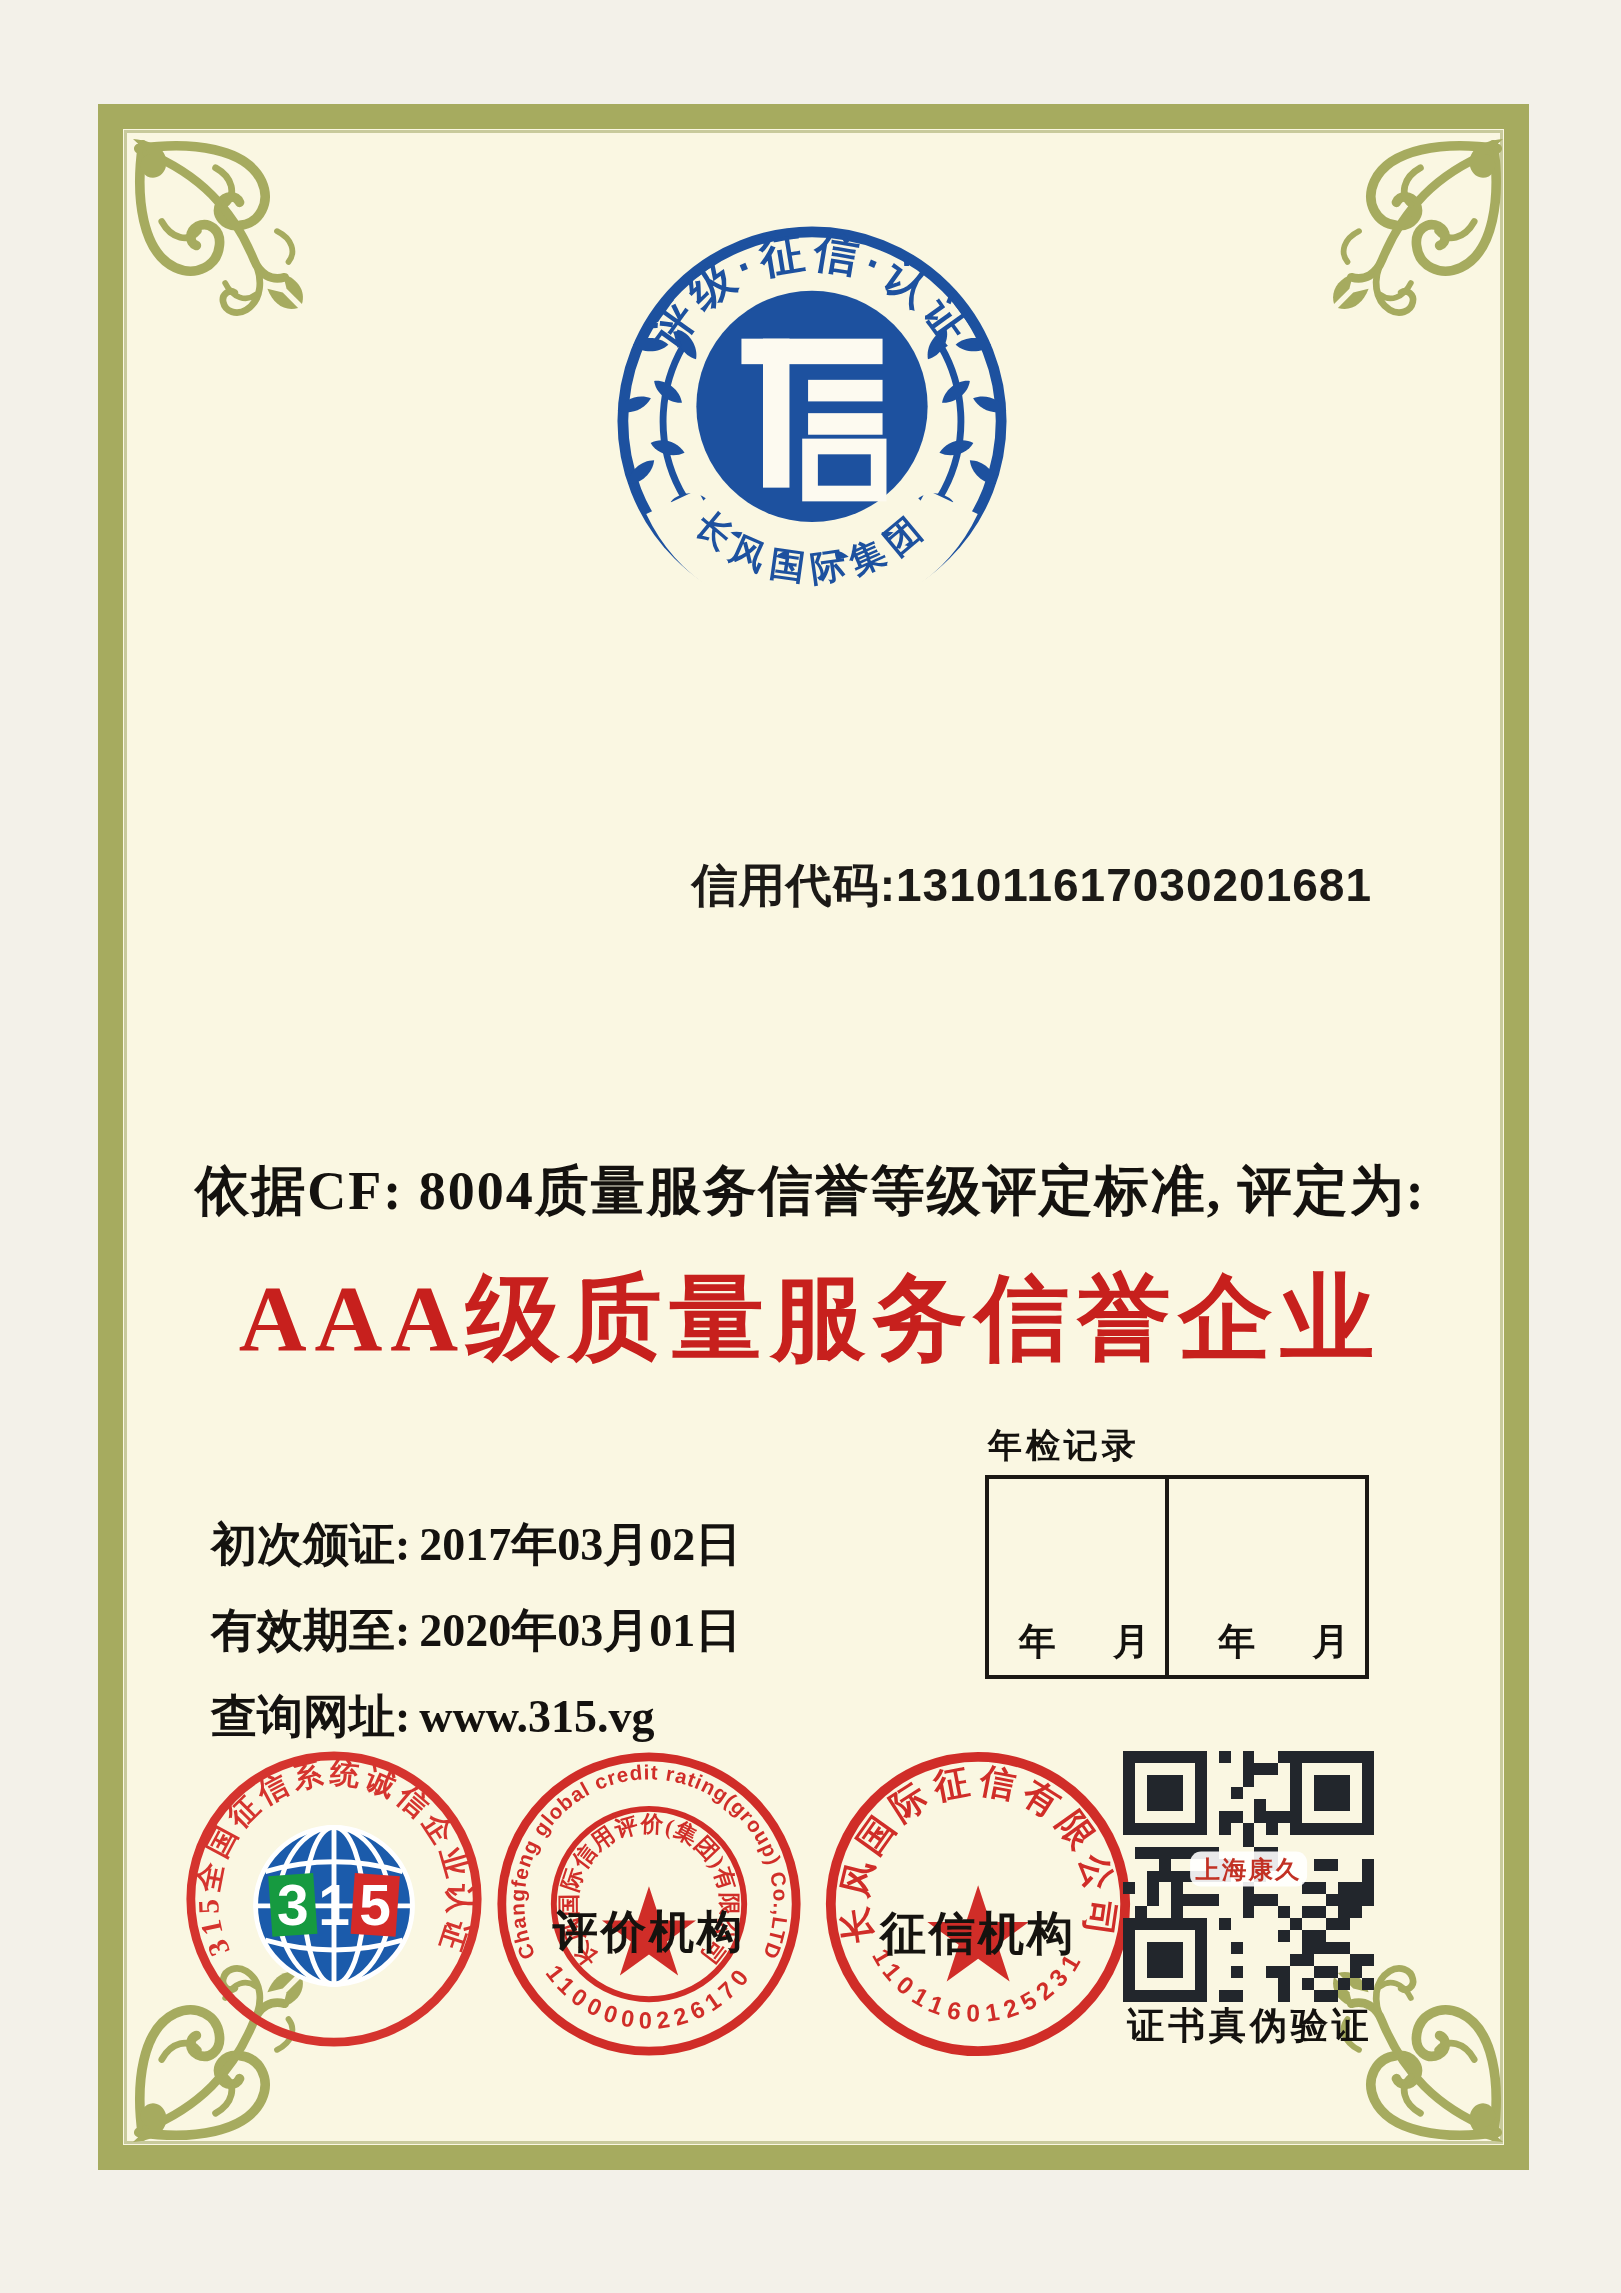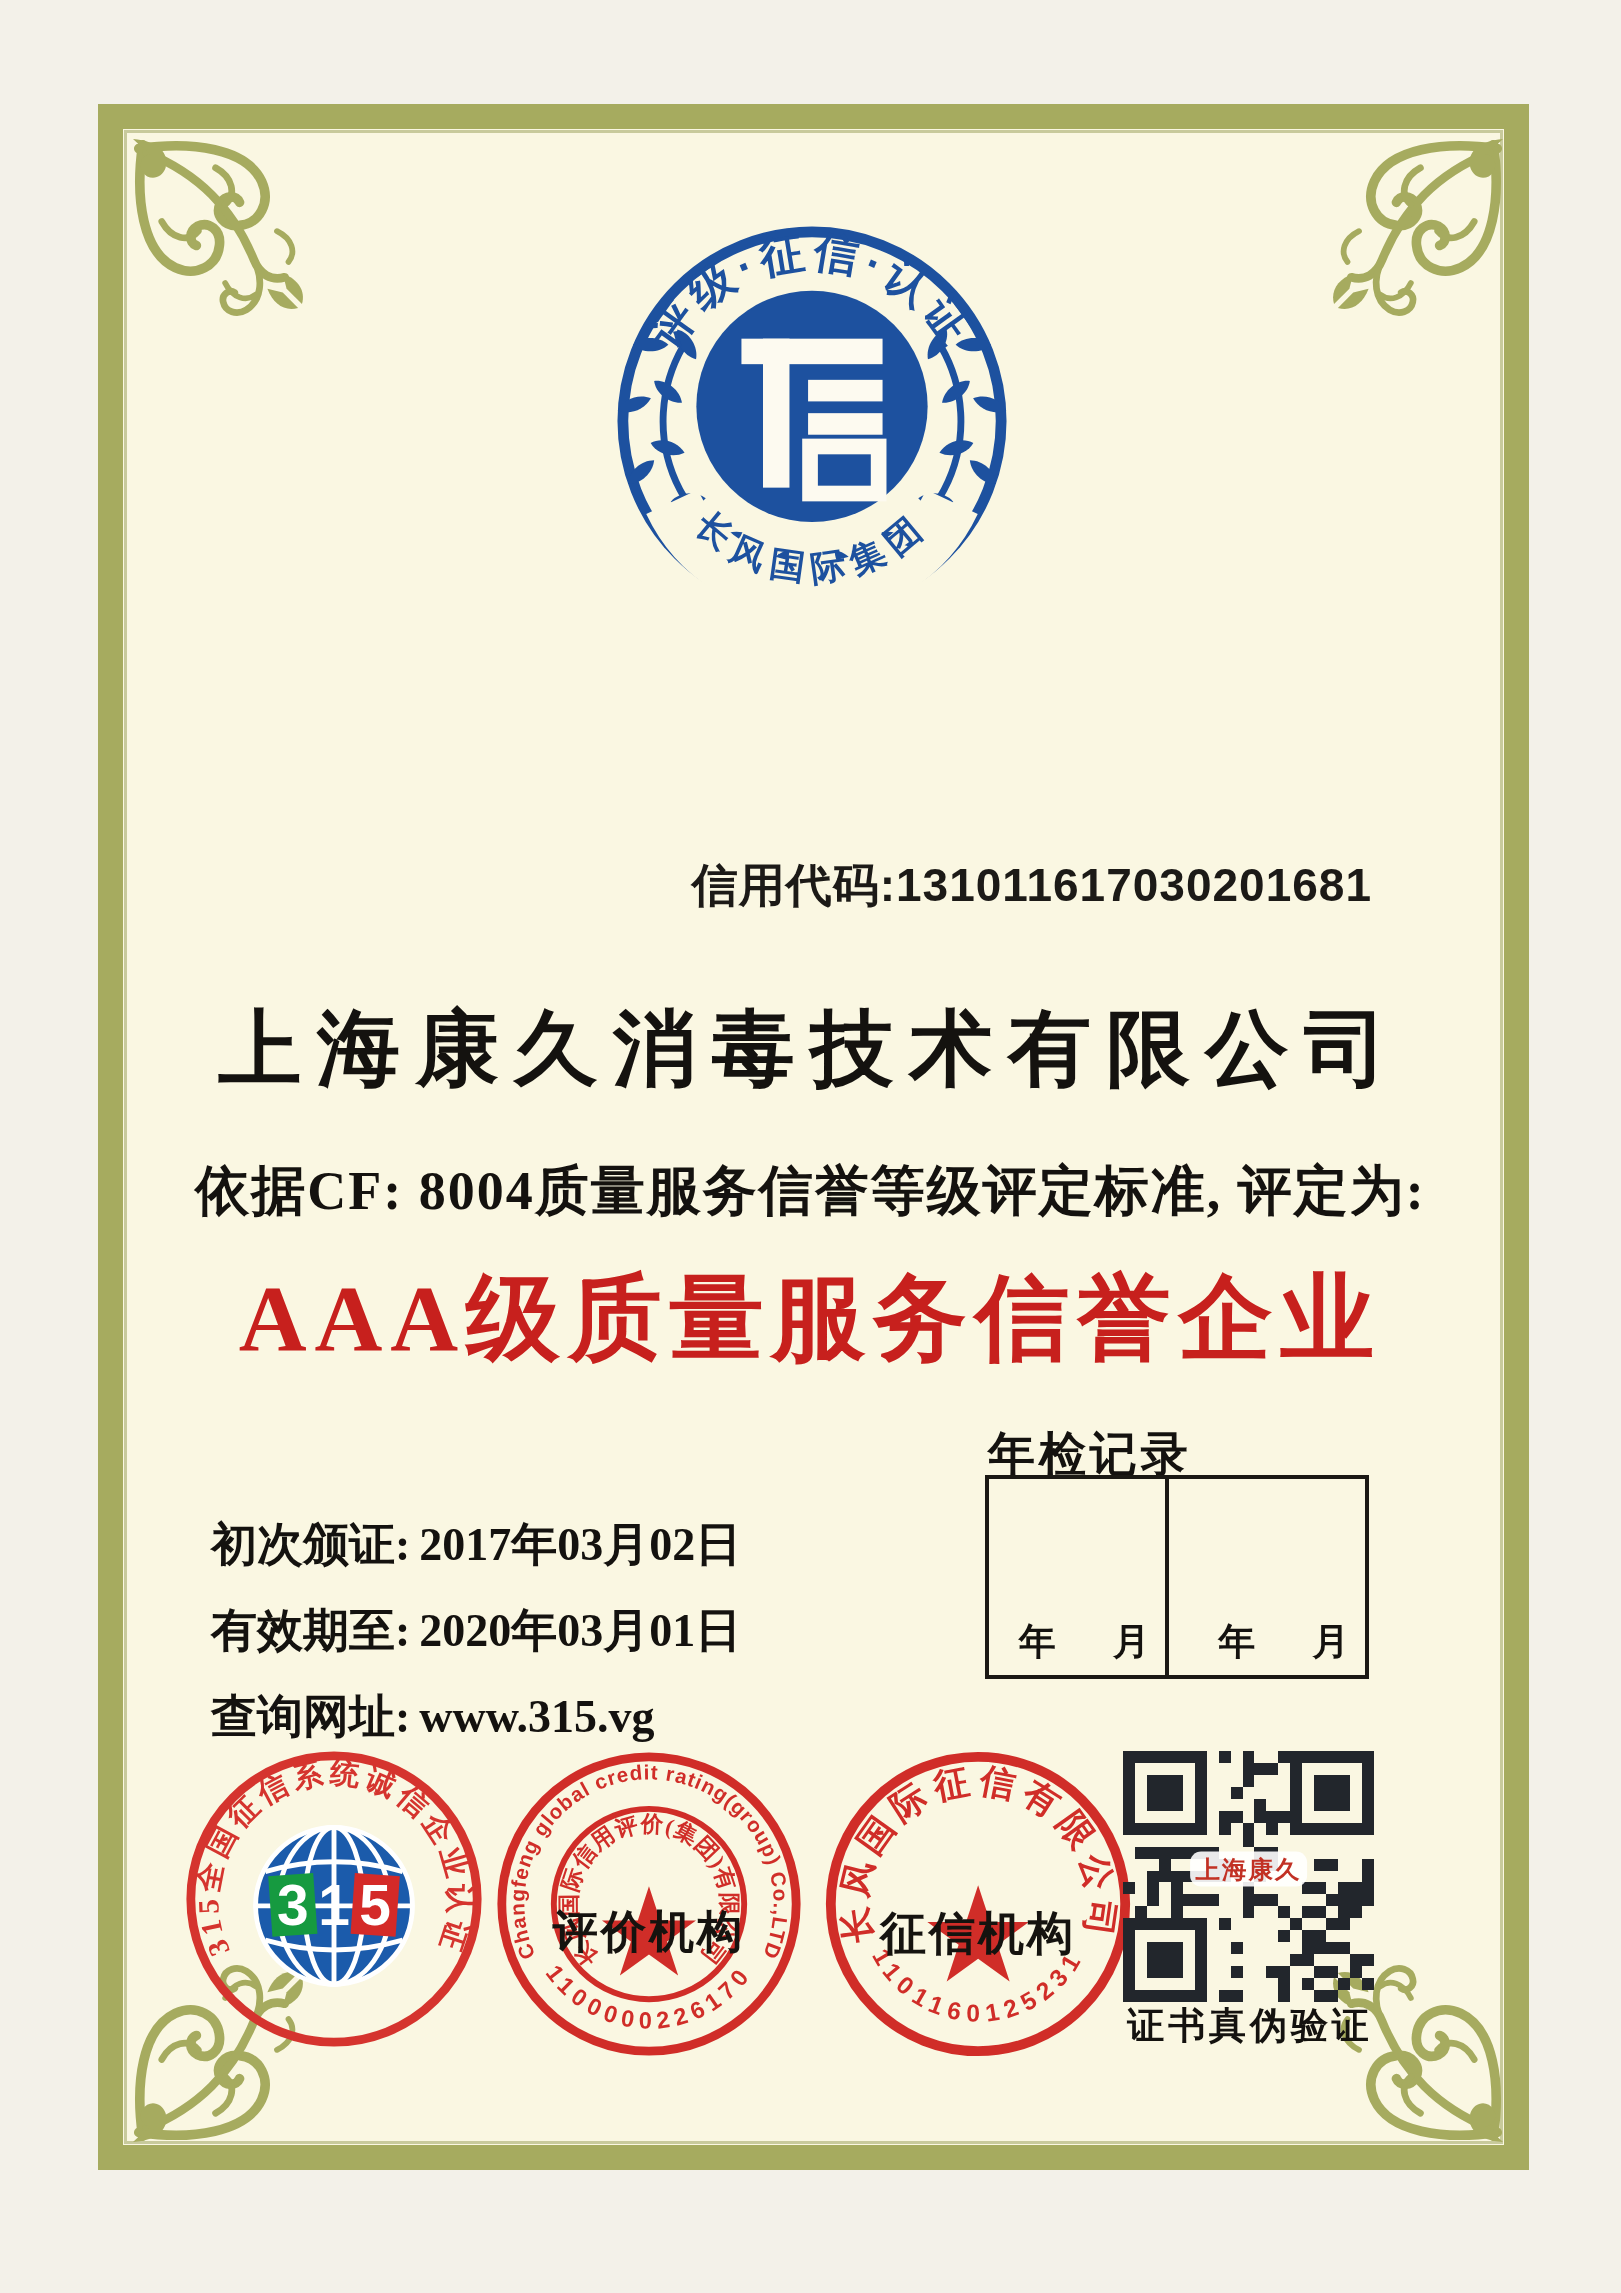--- a/index.html
+++ b/index.html
@@ -56,21 +56,21 @@
   
   .info{
     position:absolute;left:211px;top:1502px;
     font-family:"Liberation Serif",serif;font-weight:bold;color:#14120f;
     font-size:46px;line-height:86px;white-space:nowrap;
   }
   .info .v{margin-left:9px;}
   
   .annual-label{
     position:absolute;left:988px;top:1423px;
-    font-size:47px;font-weight:900;color:#14120f;letter-spacing:3.9px;
+    font-size:34px;font-weight:900;color:#14120f;letter-spacing:3.9px;
   }
   .annual-box{
     position:absolute;left:985px;top:1475px;width:384px;height:204px;
     box-sizing:border-box;border:4.9px solid #1b1914;display:flex;background:transparent;
   }
   .annual-cell{
     flex:1;display:flex;align-items:flex-end;justify-content:flex-end;
     box-sizing:border-box;padding:0 15.7px 7.8px 0;gap:57px;
     font-family:"Liberation Serif",serif;font-size:37px;font-weight:bold;color:#14120f;
   }
@@ -204,21 +204,20 @@
       </g>
 
       <path d="M57.1,282.5 A158,158 0 0 0 342.9,282.5" fill="none" stroke="#faf7e2" stroke-width="58"></path>
       <text font-size="36" font-weight="bold" fill="#1d519f" letter-spacing="9" font-family="'Liberation Serif',serif">
         <textPath href="#arcBotLogo" startOffset="50%" text-anchor="middle">长风国际集团</textPath>
       </text>
     </svg>
   </div>
 
   <div class="credit-code">信用代码:131011617030201681</div>
-  <div class="company">上海康久消毒技术有限公司</div>
   <div class="basis">依据CF: 8004质量服务信誉等级评定标准, 评定为:</div>
   <div class="rating">AAA级质量服务信誉企业</div>
 
   <div class="info">
     <div><span>初次颁证:</span><span class="v">2017年03月02日</span></div>
     <div><span>有效期至:</span><span class="v">2020年03月01日</span></div>
     <div><span>查询网址:</span><span class="v">www.315.vg</span></div>
   </div>
 
   <div class="annual-label">年检记录</div>

